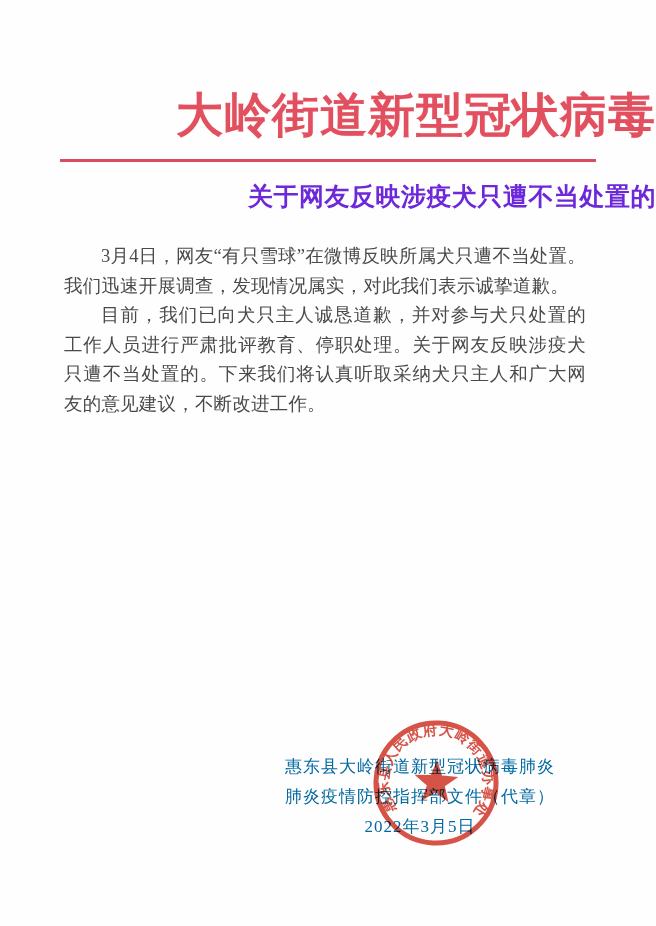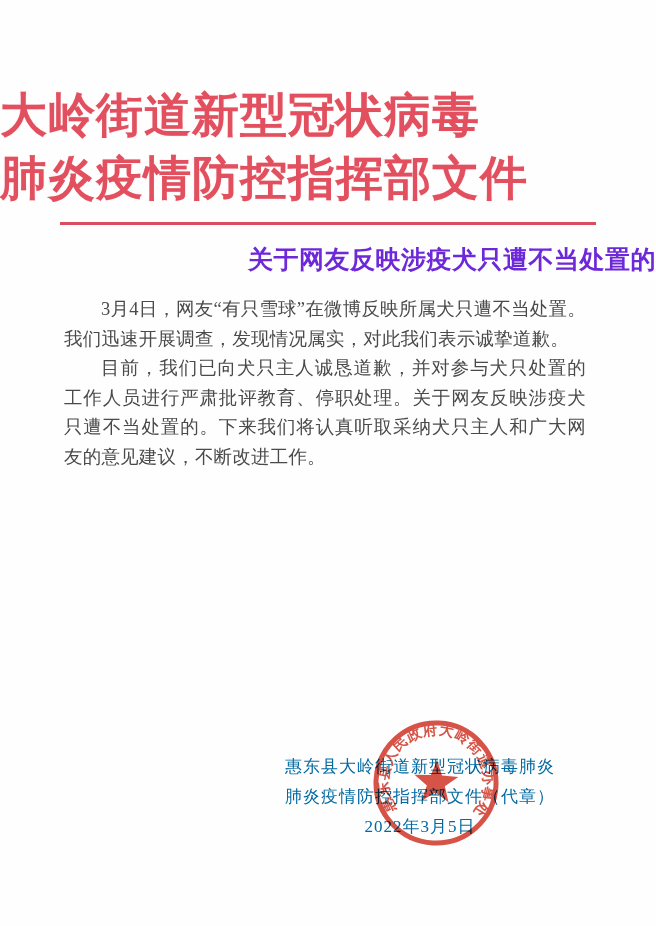--- a/index.html
+++ b/index.html
@@ -11,21 +11,21 @@
     width: 656px;
     height: 926px;
     margin: 0 auto;
     background: #fefefe;
     overflow: hidden;
   }
 
   
   .letterhead {
     padding-top: 84px;
-    text-align: left;
+    text-align: right;
     color: #e2505f;
     font-weight: bold;
     font-size: 47px;
     line-height: 63px;
     letter-spacing: 1px;
     text-shadow: 0 0 1px rgba(226, 80, 95, 0.35);
   }
 
   .red-rule {
     width: 536px;
@@ -41,21 +41,21 @@
     color: #6d28d9;
     font-weight: bold;
     font-size: 25px;
     line-height: 34px;
     letter-spacing: 0.5px;
   }
 
   
   .doc-body {
     width: 522px;
-    margin: 18px 0 0 64px;
+    margin: 28px 0 0 64px;
     color: #4a4a4a;
     font-size: 18.5px;
     line-height: 29.5px;
     text-align: justify;
   }
   .doc-body p {
     text-indent: 2em;
     letter-spacing: 0.2px;
   }
 
@@ -89,21 +89,20 @@
     font-weight: bold;
   }
 </style>
 </head>
 <body>
 
 <div class="page">
 
   <div class="letterhead">
     <div>大岭街道新型冠状病毒</div>
-    <div>肺炎疫情防控指挥部文件</div>
   </div>
 
   <div class="red-rule"></div>
 
   <div class="notice-title">
     <div>关于网友反映涉疫犬只遭不当处置的</div>
   </div>
 
   <div class="doc-body">
     <p>3月4日，网友“有只雪球”在微博反映所属犬只遭不当处置。我们迅速开展调查，发现情况属实，对此我们表示诚挚道歉。</p>

